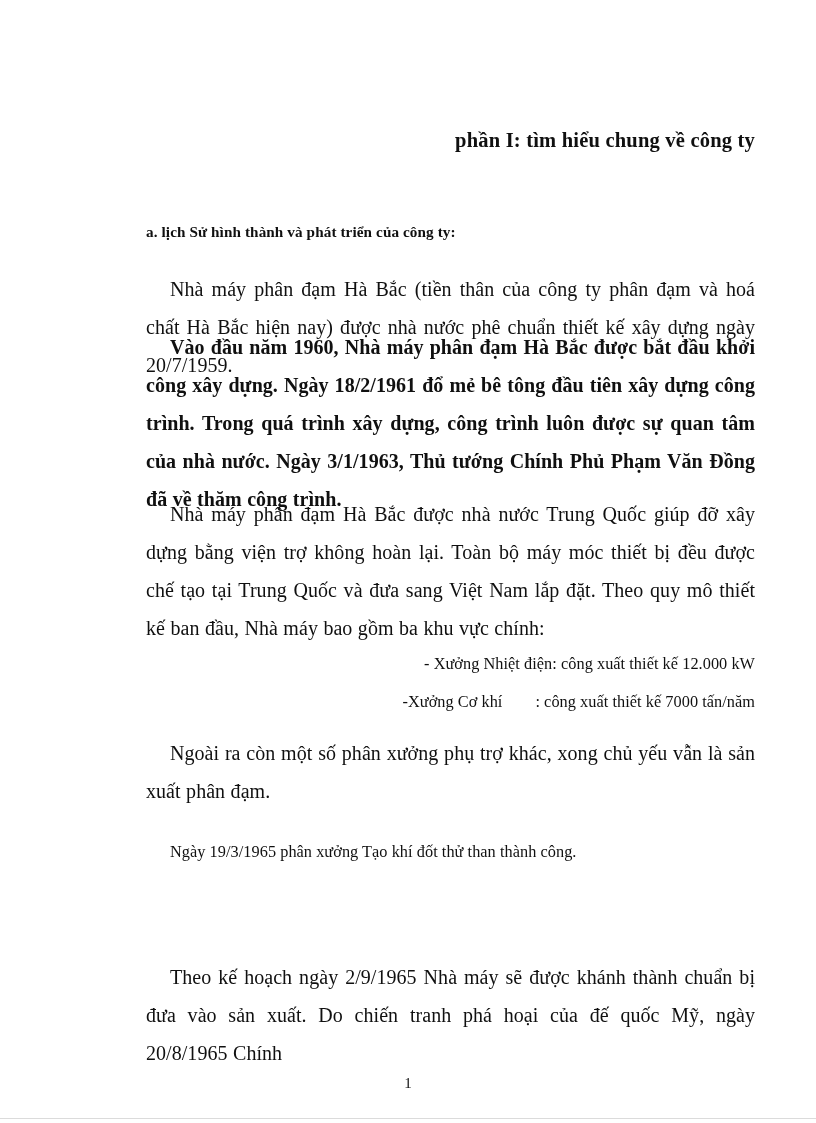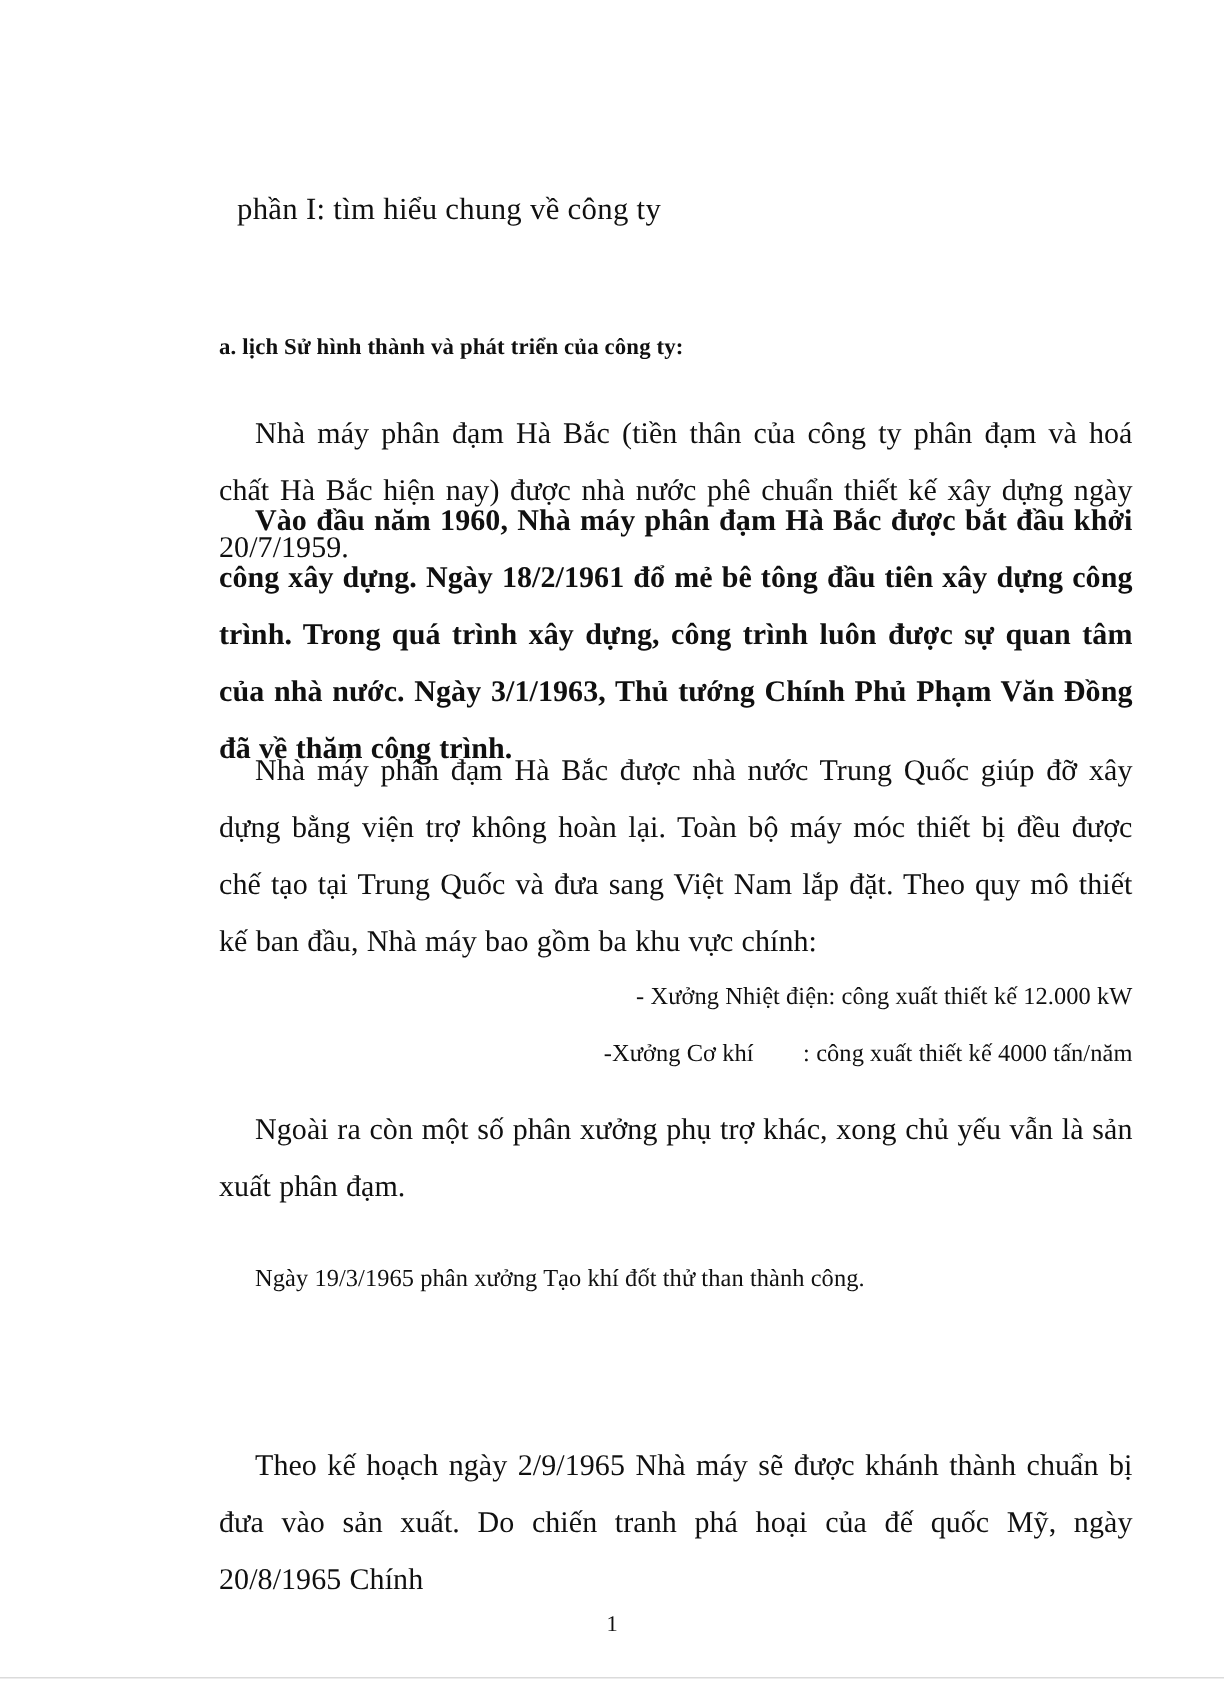--- a/index.html
+++ b/index.html
@@ -26,29 +26,29 @@
 
   
   .content {
     position: absolute;
     left: 146px;
     top: 0;
     width: 609px;
   }
 
   .doc-title {
-    text-align: left;
+    text-align: right;
     font-size: 20.5px;
-    font-weight: normal;
+    font-weight: bold;
     letter-spacing: 0.2px;
     margin: 0;
     padding: 0;
     position: absolute;
     top: 128px;
-    left: 12px;
+    left: 0;
     width: 609px;
     line-height: 1.25;
   }
 
   .section-heading {
     position: absolute;
     top: 222px;
     left: 0;
     width: 609px;
     font-size: 15.2px;
@@ -135,21 +135,21 @@
     <div class="body-block" style="top: 328px; font-weight: bold;">
       <p class="para">Vào đầu năm 1960, Nhà máy phân đạm Hà Bắc được bắt đầu khởi công xây dựng. Ngày 18/2/1961  đổ mẻ bê tông đầu tiên xây dựng công trình. Trong quá trình xây dựng, công trình luôn được sự quan tâm của nhà nước. Ngày 3/1/1963,  Thủ tướng Chính Phủ Phạm Văn Đồng đã về thăm công trình.</p>
     </div>
 
     <div class="body-block" style="top: 495px;">
       <p class="para">Nhà máy phân đạm Hà Bắc được nhà nước Trung Quốc giúp đỡ xây dựng bằng viện trợ không hoàn lại.  Toàn bộ máy móc thiết bị đều được chế tạo tại Trung Quốc và đưa sang Việt Nam lắp đặt. Theo quy mô thiết kế ban đầu, Nhà máy bao gồm ba khu vực chính:</p>
     </div>
 
     <div class="body-block" style="top: 645px; text-align: right;">
       <div class="list-line">- Xưởng Nhiệt điện: công xuất thiết kế 12.000 kW</div>
-      <div class="list-line">-Xưởng Cơ khí        : công xuất thiết kế 4000 tấn/năm</div>
+      <div class="list-line">-Xưởng Cơ khí        : công xuất thiết kế 7000 tấn/năm</div>
     </div>
 
     <div class="body-block" style="top: 734px;">
       <p class="para">Ngoài ra còn một số phân xưởng phụ trợ khác, xong chủ yếu vẫn là sản xuất phân đạm.</p>
     </div>
 
     <div class="body-block" style="top: 833px;">
       <div class="plain-line">Ngày 19/3/1965  phân xưởng Tạo khí đốt thử than thành công.</div>
     </div>
 

